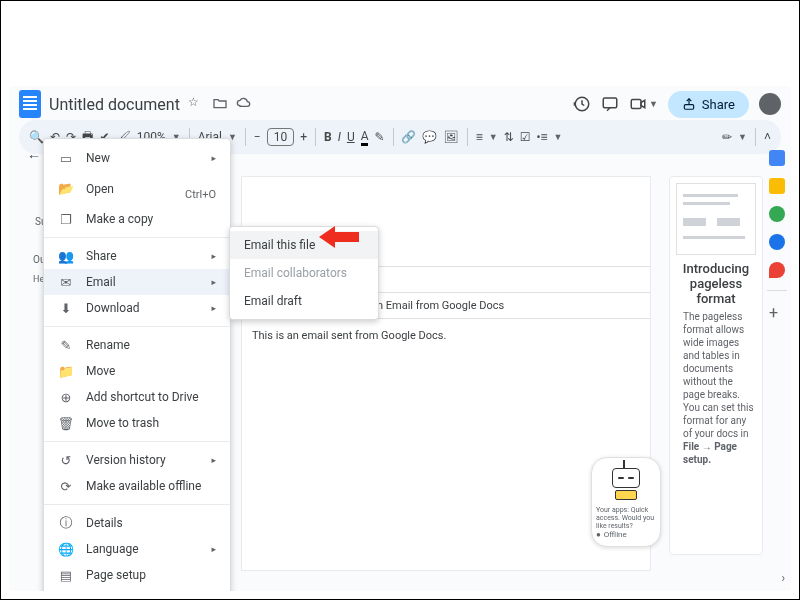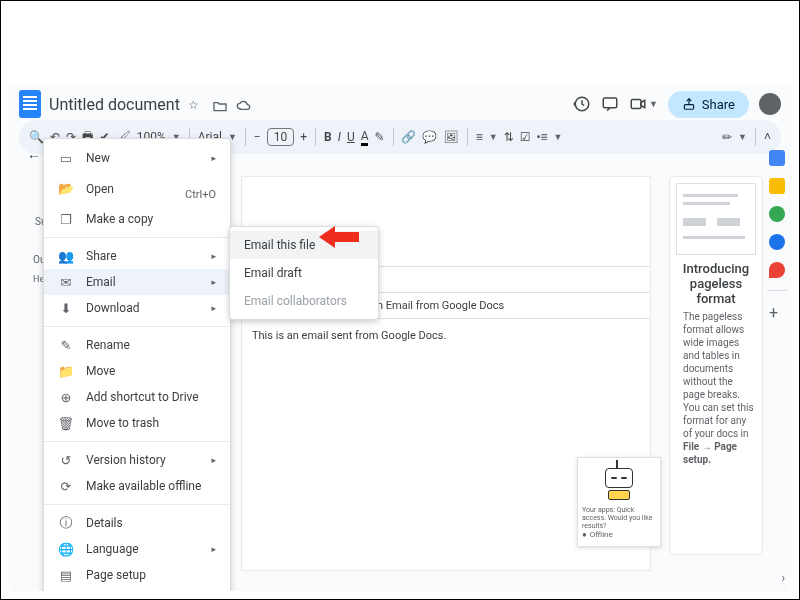--- a/index.html
+++ b/index.html
@@ -56,21 +56,21 @@
   
   .sidepanel { position:absolute; right:28px; top:90px; width:94px; bottom:36px; background:#fff; border:1px solid #e8eaed; border-radius:4px; padding:6px; font-size:10px; color:#3c4043; overflow:hidden; }
   .thumb { width:100%; height:72px; border:1px solid #e0e0e0; margin-bottom:6px; position:relative; }
   .thumb div { position:absolute; background:#cfd2d6; height:3px; }
   .sp-title { font-size:13px; font-weight:500; margin-bottom:4px;text-align:center; }
   .sp-body { font-size:10px; color:#5f6368; line-height:1.3;margin-left:7px; }
 
   .apps-rail { position:absolute; right:4px; top:64px; width:20px; display:flex; flex-direction:column; gap:12px; align-items:center; }
   .apps-rail div { width:16px; height:16px; border-radius:3px; }
 
-  .assistant-card { position:absolute; right:130px; bottom:44px; width:84px; height:90px; background:#fff; border:1px solid #e0e0e0; border-radius:0; box-shadow:0 1px 4px rgba(0,0,0,.15); font-size:7px; color:#5f6368; padding:4px; }
+  .assistant-card { position:absolute; right:130px; bottom:44px; width:70px; height:90px; background:#fff; border:1px solid #e0e0e0; border-radius:16px; box-shadow:0 1px 4px rgba(0,0,0,.15); font-size:7px; color:#5f6368; padding:4px; }
   .robot { width:34px; height:34px; margin:6px auto 4px; position:relative; }
   .robot .head { width:28px; height:20px; border:1.5px solid #333; border-radius:4px; margin:0 auto; position:relative; background:#fff;}
   .robot .head::before { content:""; position:absolute; left:5px; top:8px; width:6px; height:1.5px; background:#333; border-radius:1px; box-shadow:10px 0 0 #333; }
   .robot .body { width:22px; height:10px; border:1.5px solid #333; margin:2px auto 0; border-radius:2px; background:#ffd54f; }
   .offline { display:flex; align-items:center; gap:3px; font-size:8px; }
 
   .sum-marker { position:absolute; left:26px; top:130px; font-size:10px; color:#5f6368; }
   .out-marker { position:absolute; left:24px; top:168px; font-size:10px; color:#5f6368; }
   .he-marker  { position:absolute; left:24px; top:188px; font-size:9px; color:#5f6368; }
 
@@ -80,21 +80,21 @@
 </style>
 </head>
 <body>
 
 <div class="frame">
   <div class="app">
 
     <div class="titlebar">
       <div class="doc-icon"></div>
       <div style="display:flex; flex-direction:column;">
-        <div style="display:flex; align-items:flex-end; gap:8px;">
+        <div style="display:flex; align-items:flex-start; gap:8px;">
           <span class="doc-title">Untitled document</span>
           <span class="title-ic">☆</span>
           <span class="title-ic">
             <svg width="16" height="16" viewBox="0 0 24 24" fill="none" stroke="currentColor" stroke-width="2">
                 <path d="M3 7h6l2 2h10v10H3z"></path>
               </svg>
           </span>
           <span class="title-ic">
             <svg width="16" height="16" viewBox="0 0 24 24" fill="none" stroke="currentColor" stroke-width="2">
                 <path d="M6 16a4 4 0 010-8 6 6 0 0111 2 3.5 3.5 0 010 7H6z"></path>
@@ -273,22 +273,22 @@
         </div>
       <div class="dd-row">
           <span class="dd-ic">🖶</span>
           <span>Print</span>
           <span class="sc">Ctrl+P</span>
         </div>
     </div>
 
     <div class="submenu">
       <div class="sm-row hover">Email this file</div>
+      <div class="sm-row disabled">Email collaborators</div>
       <div class="sm-row">Email draft</div>
-      <div class="sm-row disabled">Email collaborators</div>
     </div>
 
     <div class="arrow">
       <div class="arrow-head"></div>
         <div class="arrow-body"></div>
     </div>
 
     <div class="sidepanel">
       <div class="thumb">
         <div style="left:6px; top:10px; width:70%;"></div>

